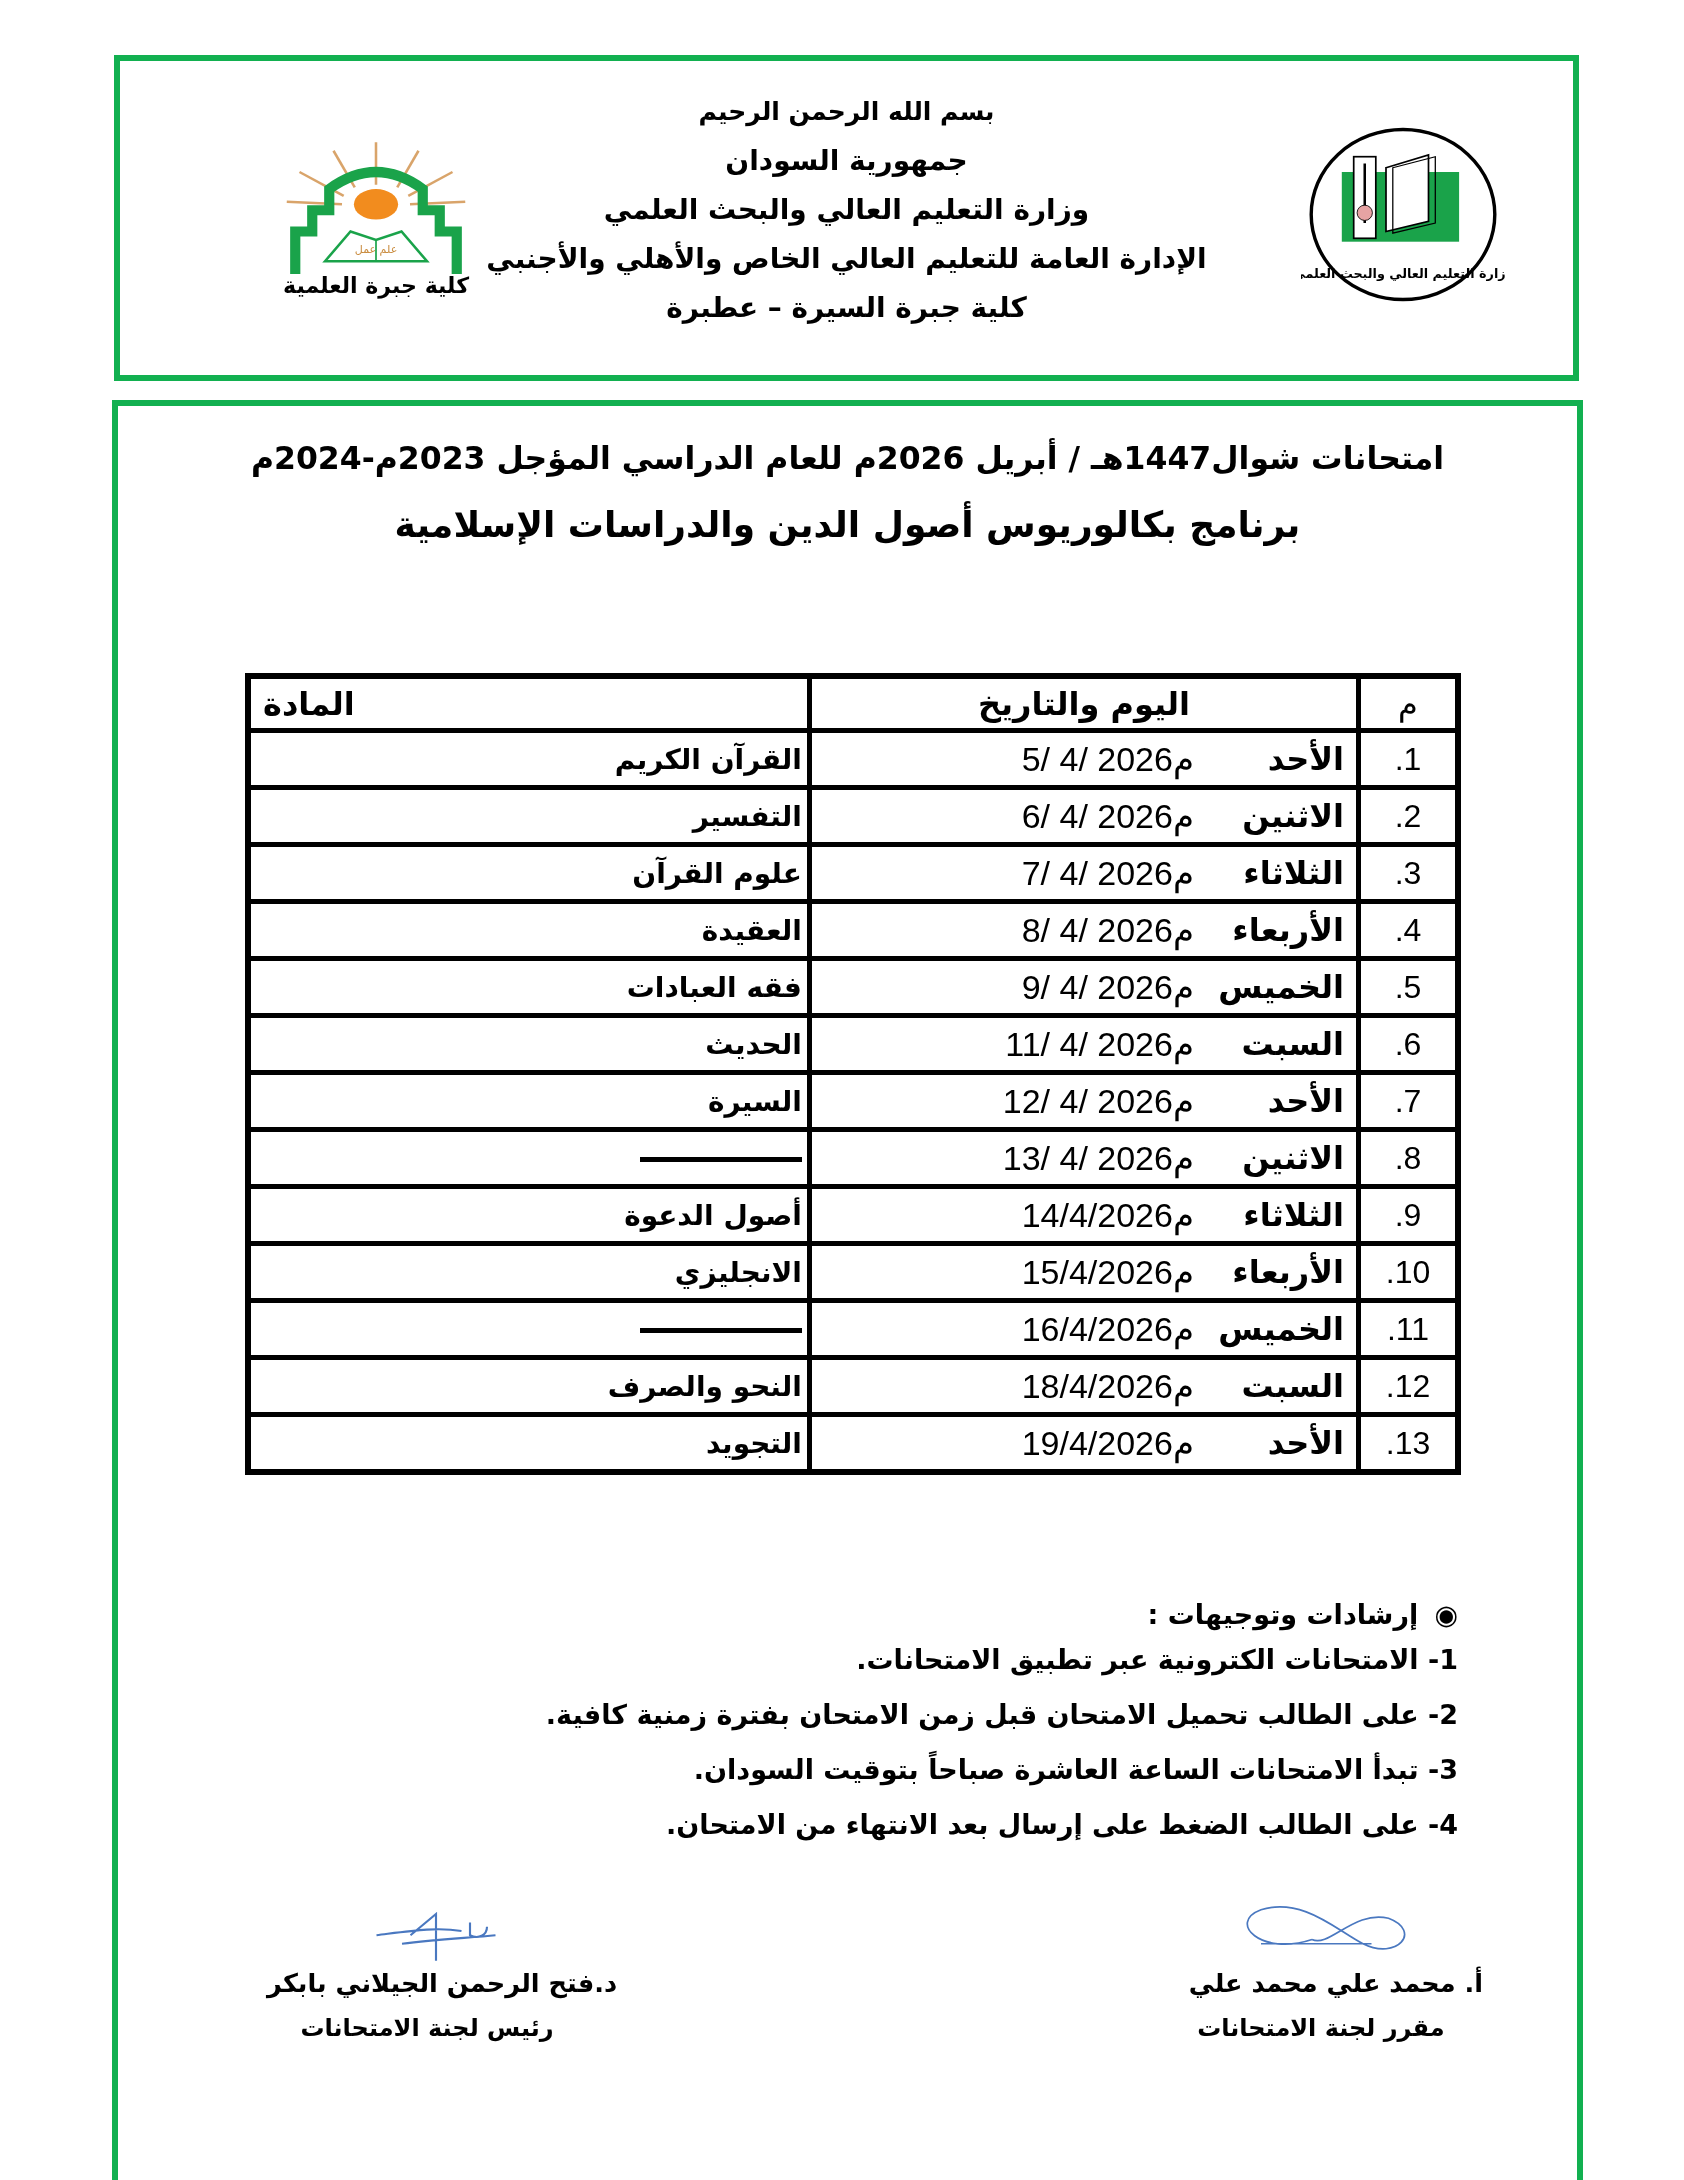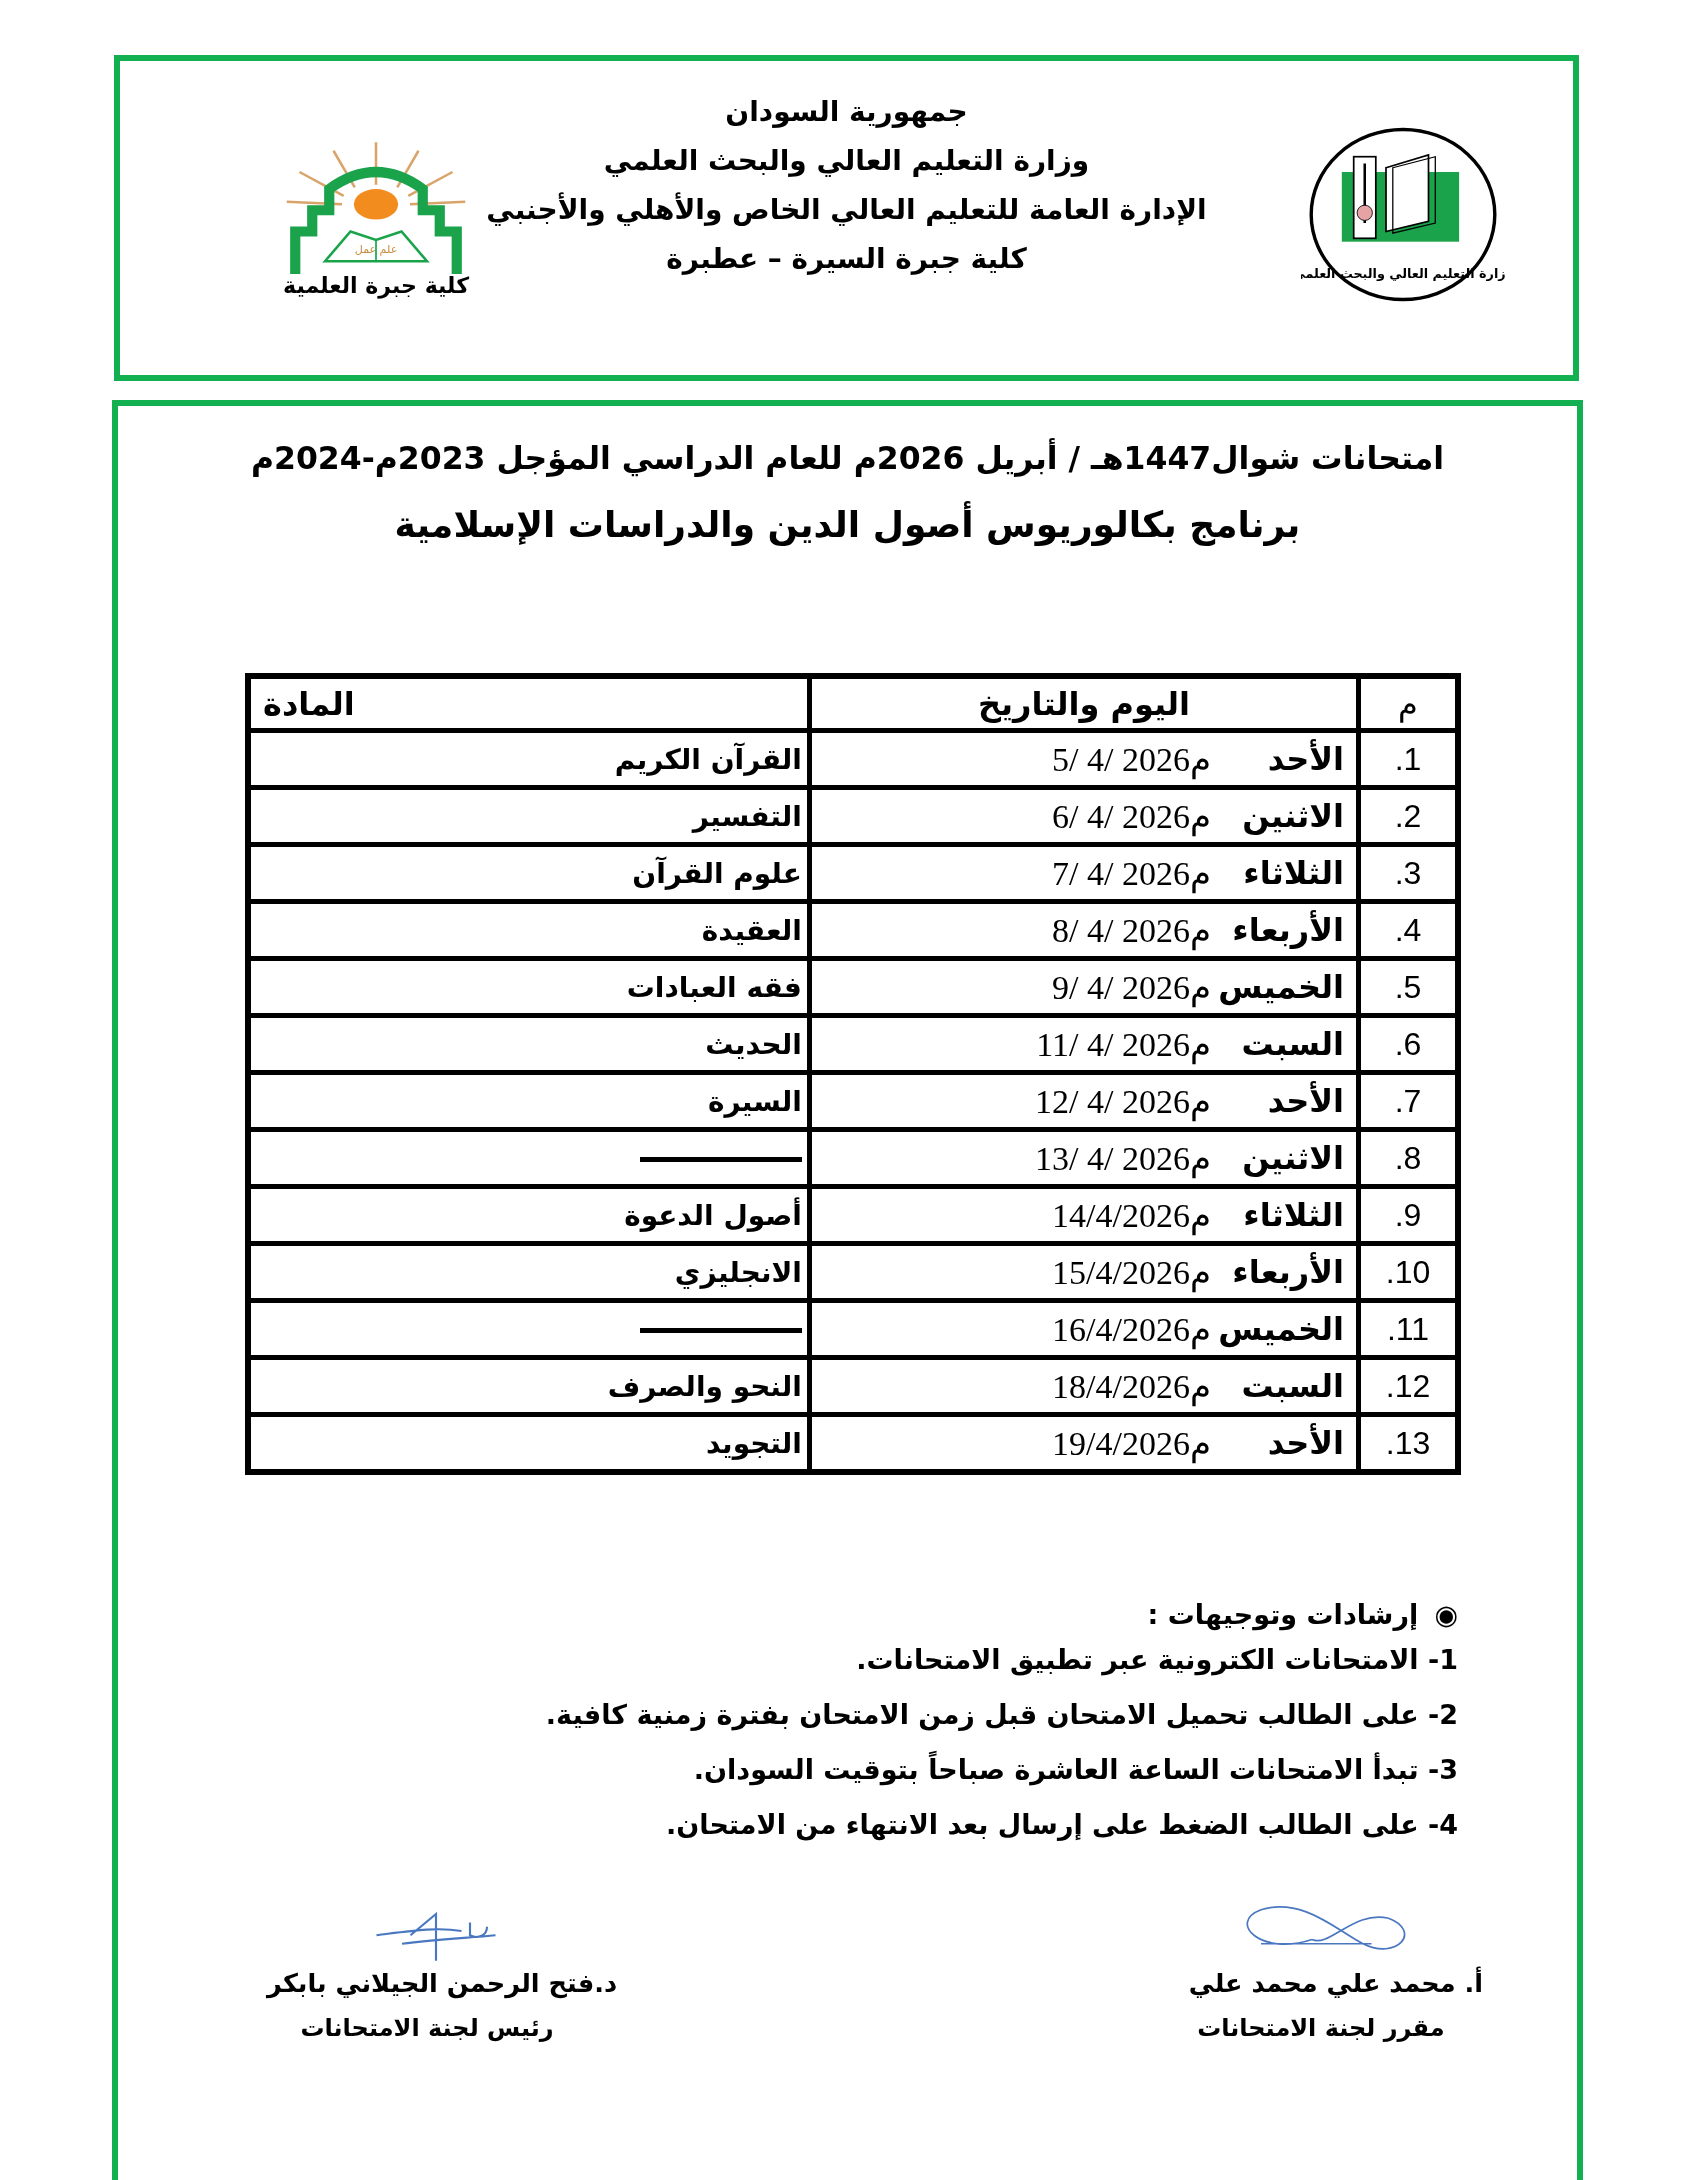--- a/index.html
+++ b/index.html
@@ -26,21 +26,21 @@
                 border-collapse:collapse; border:6px solid #000; }
   table.sched td, table.sched th { border:5.1px solid #000; height:52px; padding:0 12px;
                 font-weight:bold; font-size:32px; white-space:nowrap; }
   table.sched th { font-size:32px; height:49px; }
   .c-num { width:70px; text-align:center; font-weight:normal !important; font-family:"Liberation Sans", sans-serif; }
   .c-date { width:520px; }
   .c-sub { text-align:right; font-size:28px !important; padding-right:5.1px !important; }
   .c-sub-head { text-align:left; }
   .date-wrap { display:flex; direction:rtl; align-items:center; }
   .day { display:inline-block; width:128px; text-align:right; }
-  .dt { font-family:Liberation Serif, serif; font-weight:normal; font-size:34px; direction:ltr; unicode-bidi:isolate; margin-right:5px; }
+  .dt { font-family:Liberation Sans, sans-serif; font-weight:normal; font-size:34px; direction:ltr; unicode-bidi:isolate; margin-right:22px; }
   .dash { display:inline-block; width:162px; height:5.1px; background:#000; vertical-align:middle; }
 
   .instructions { position:absolute; right:119px; top:1193px; font-weight:bold; }
   .instructions .head { font-size:27px; margin-bottom:2px; white-space:nowrap; }
   .instructions .item { font-size:27px; line-height:55px; white-space:nowrap; }
   .bullet { font-size:27px; margin-left:6.8px; }
 
   .sig { position:absolute; text-align:center; font-weight:bold; white-space:nowrap; }
   #sig-left { left:119px; top:1491px; }
   #sig-right { right:94px; top:1491px; }
@@ -59,20 +59,21 @@
       <rect x="62" y="42" width="26" height="96" fill="#fff" stroke="#000" stroke-width="2"></rect>
       <line x1="75" y1="50" x2="75" y2="120" stroke="#000" stroke-width="3"></line>
       <circle cx="75" cy="108" r="9" fill="#e6a3a3" stroke="#000" stroke-width="1"></circle>
       <path d="M100 55 L150 40 L150 118 L100 130 Z" fill="#fff" stroke="#000" stroke-width="2"></path>
       <path d="M108 55 L158 42 L158 120 L108 132 Z" fill="none" stroke="#000" stroke-width="1.5"></path>
       <text x="120" y="185" font-size="15" text-anchor="middle" font-weight="bold" fill="#000">وزارة التعليم العالي والبحث العلمي</text>
     </svg>
   </div>
 
   <div class="header-lines">
+    <div class="l1">بسم الله الرحمن الرحيم</div>
     <div>جمهورية السودان</div>
     <div>وزارة التعليم العالي والبحث العلمي</div>
     <div>الإدارة العامة للتعليم العالي الخاص والأهلي والأجنبي</div>
     <div>كلية جبرة السيرة – عطبرة</div>
   </div>
 
   <div class="logo" id="college-logo">
     <svg width="256" height="204" viewBox="0 0 300 240">
       <g stroke="#d9a46a" stroke-width="3">
         <line x1="150" y1="45" x2="150" y2="95"></line>

